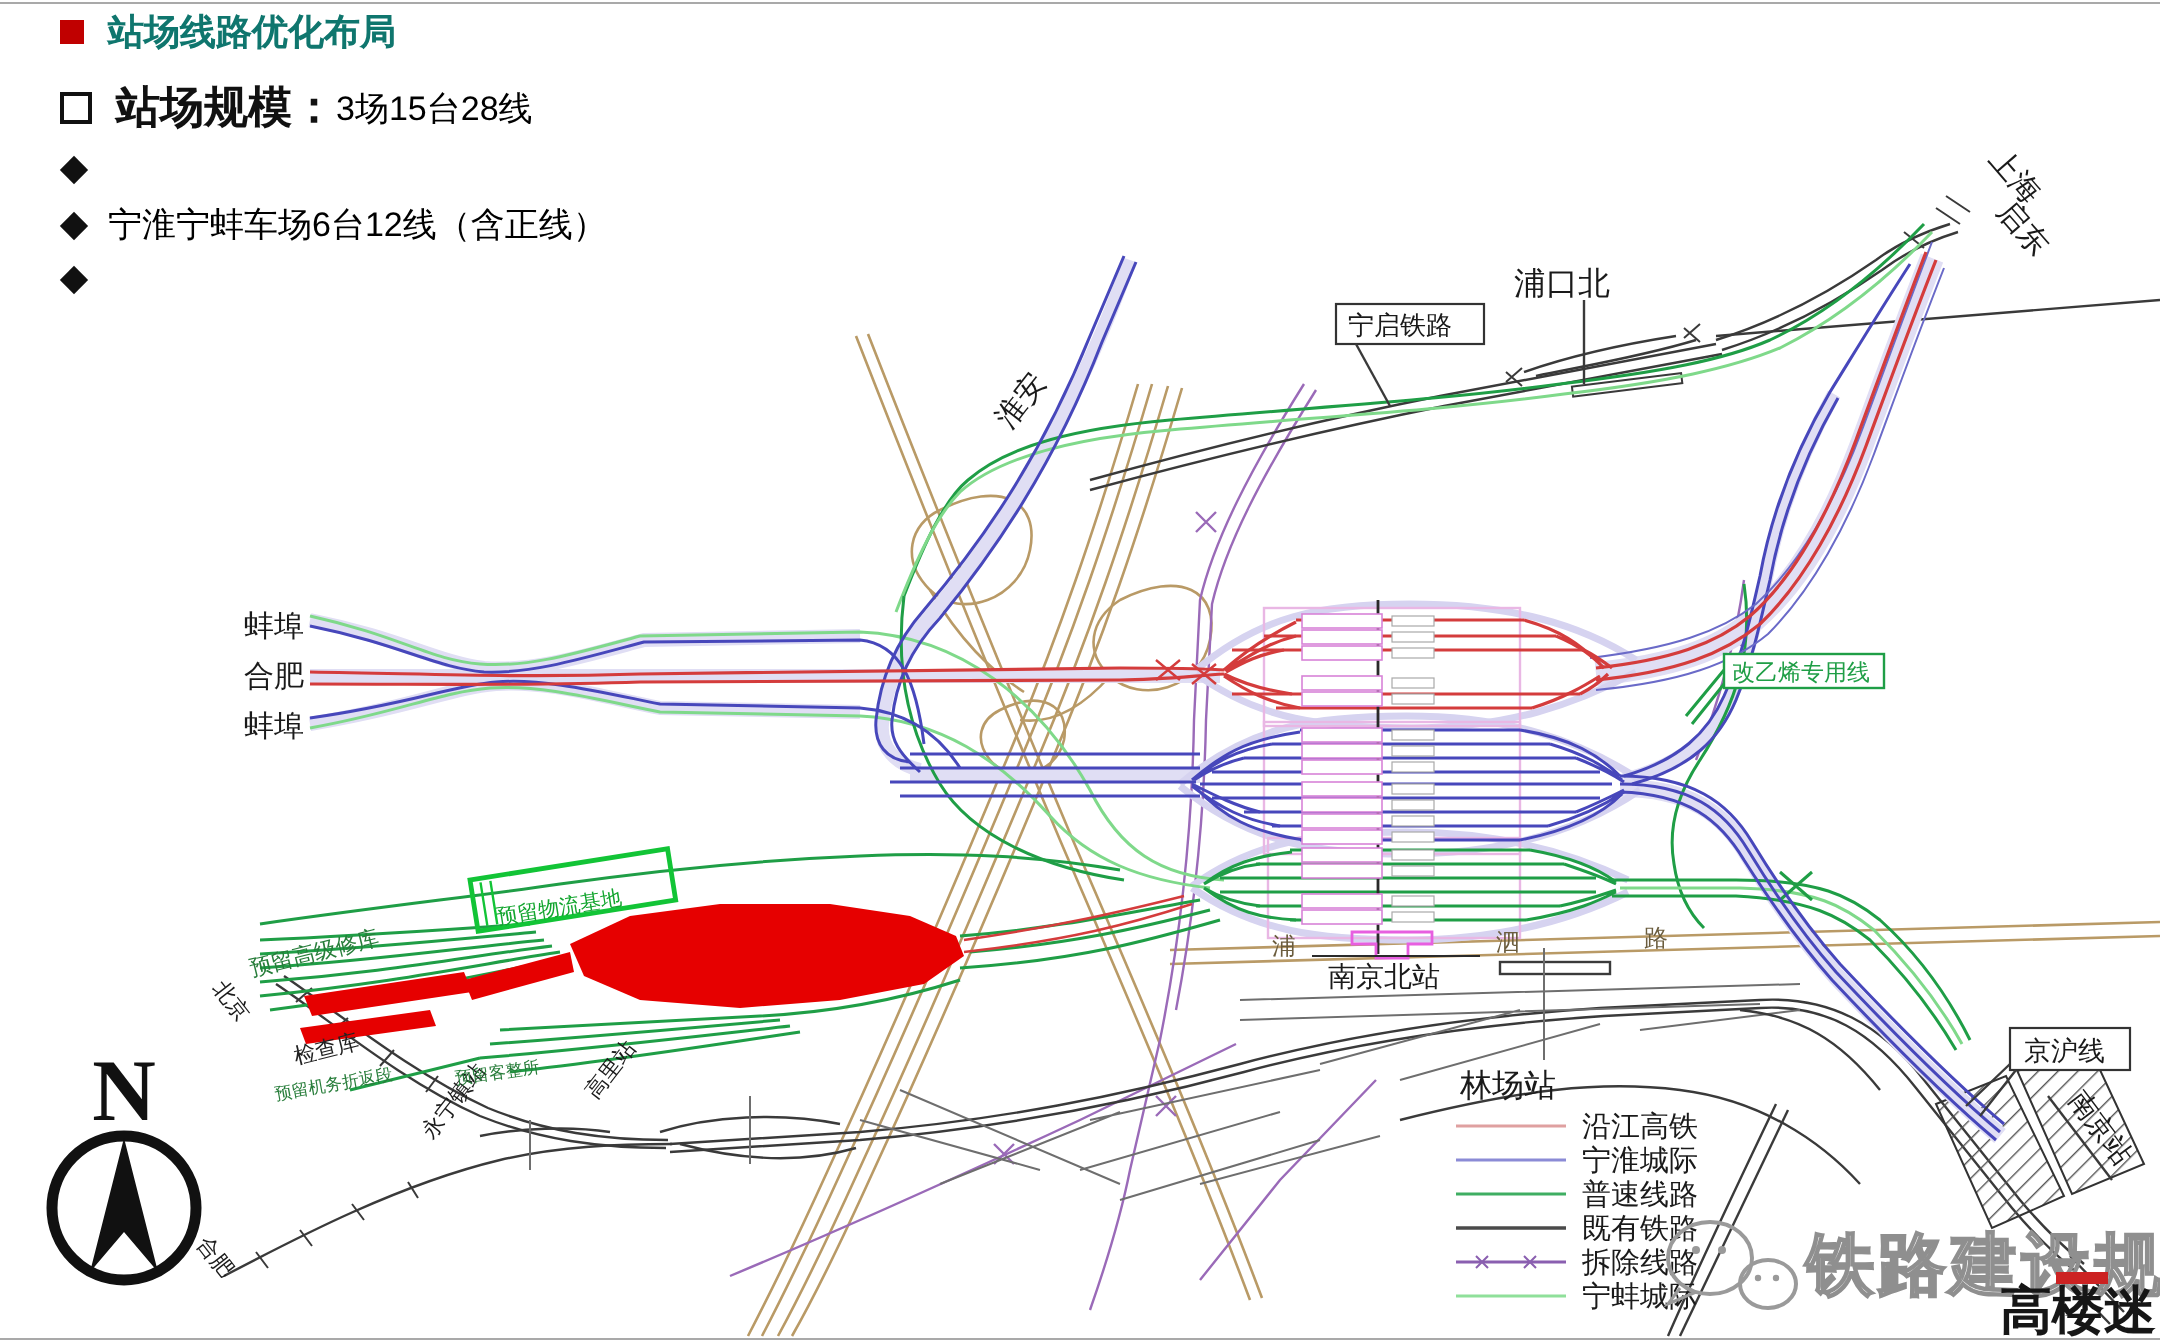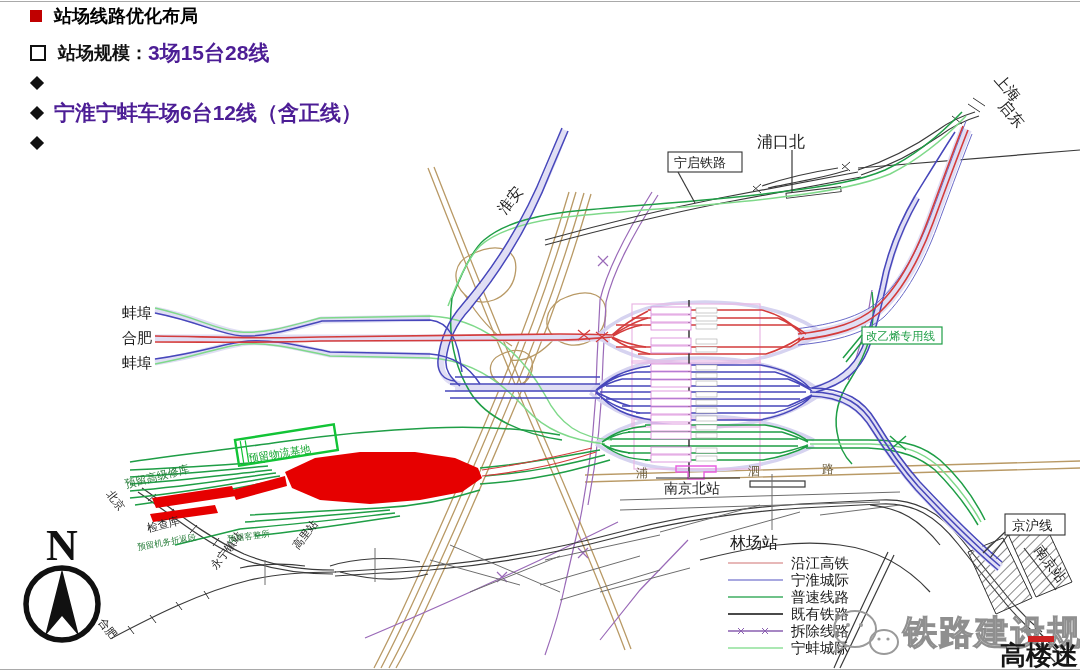--- a/index.html
+++ b/index.html
@@ -7,23 +7,23 @@
        font-family:"Liberation Sans","DejaVu Sans",sans-serif;}
   .frame-line{position:absolute;left:0;width:1080px;height:0;border-top:1.5px solid #a9a9a9;}
   
   .panel{position:absolute;left:30px;top:4px;z-index:5;}
   .prow{display:flex;align-items:center;margin-bottom:11px;white-space:nowrap;}
   .prow .mk{display:inline-block;margin-right:12px;}
   .mk-square{width:12px;height:12px;background:#c00000;}
   .mk-arrow{width:0;height:0;border-left:13px solid #c00000;border-top:7px solid transparent;border-bottom:7px solid transparent;}
   .mk-box{width:12px;height:12px;border:2.5px solid #111;}
   .mk-diamond{width:10px;height:10px;background:#111;transform:rotate(45deg);margin-left:2px;}
-  .t-red{color:#000000;font-weight:bold;font-size:18px;}
-  .t-bold{color:#111;font-weight:bold;font-size:18px;}
-  .t-norm{color:#4c1d95;font-weight:bold;font-size:21px;}
+  .t-red{color:#0f766e;font-weight:bold;font-size:18px;}
+  .t-bold{color:#111;font-weight:bold;font-size:22px;}
+  .t-norm{color:#000000;font-weight:normal;font-size:17px;}
   
   svg text{font-family:"Liberation Serif","DejaVu Serif",serif;}
   .rd{stroke:#d43c3c;fill:none;stroke-width:1.6;}
   .rdt{stroke:#d43c3c;fill:none;stroke-width:1.2;}
   .bl{stroke:#4747bb;fill:none;stroke-width:1.5;}
   .blt{stroke:#6a6ac8;fill:none;stroke-width:1;}
   .gn{stroke:#1f9e46;fill:none;stroke-width:1.5;}
   .lg{stroke:#7fd98a;fill:none;stroke-width:1.5;}
   .bk{stroke:#3a3a3a;fill:none;stroke-width:1.2;}
   .gy{stroke:#6e6e6e;fill:none;stroke-width:1;}

